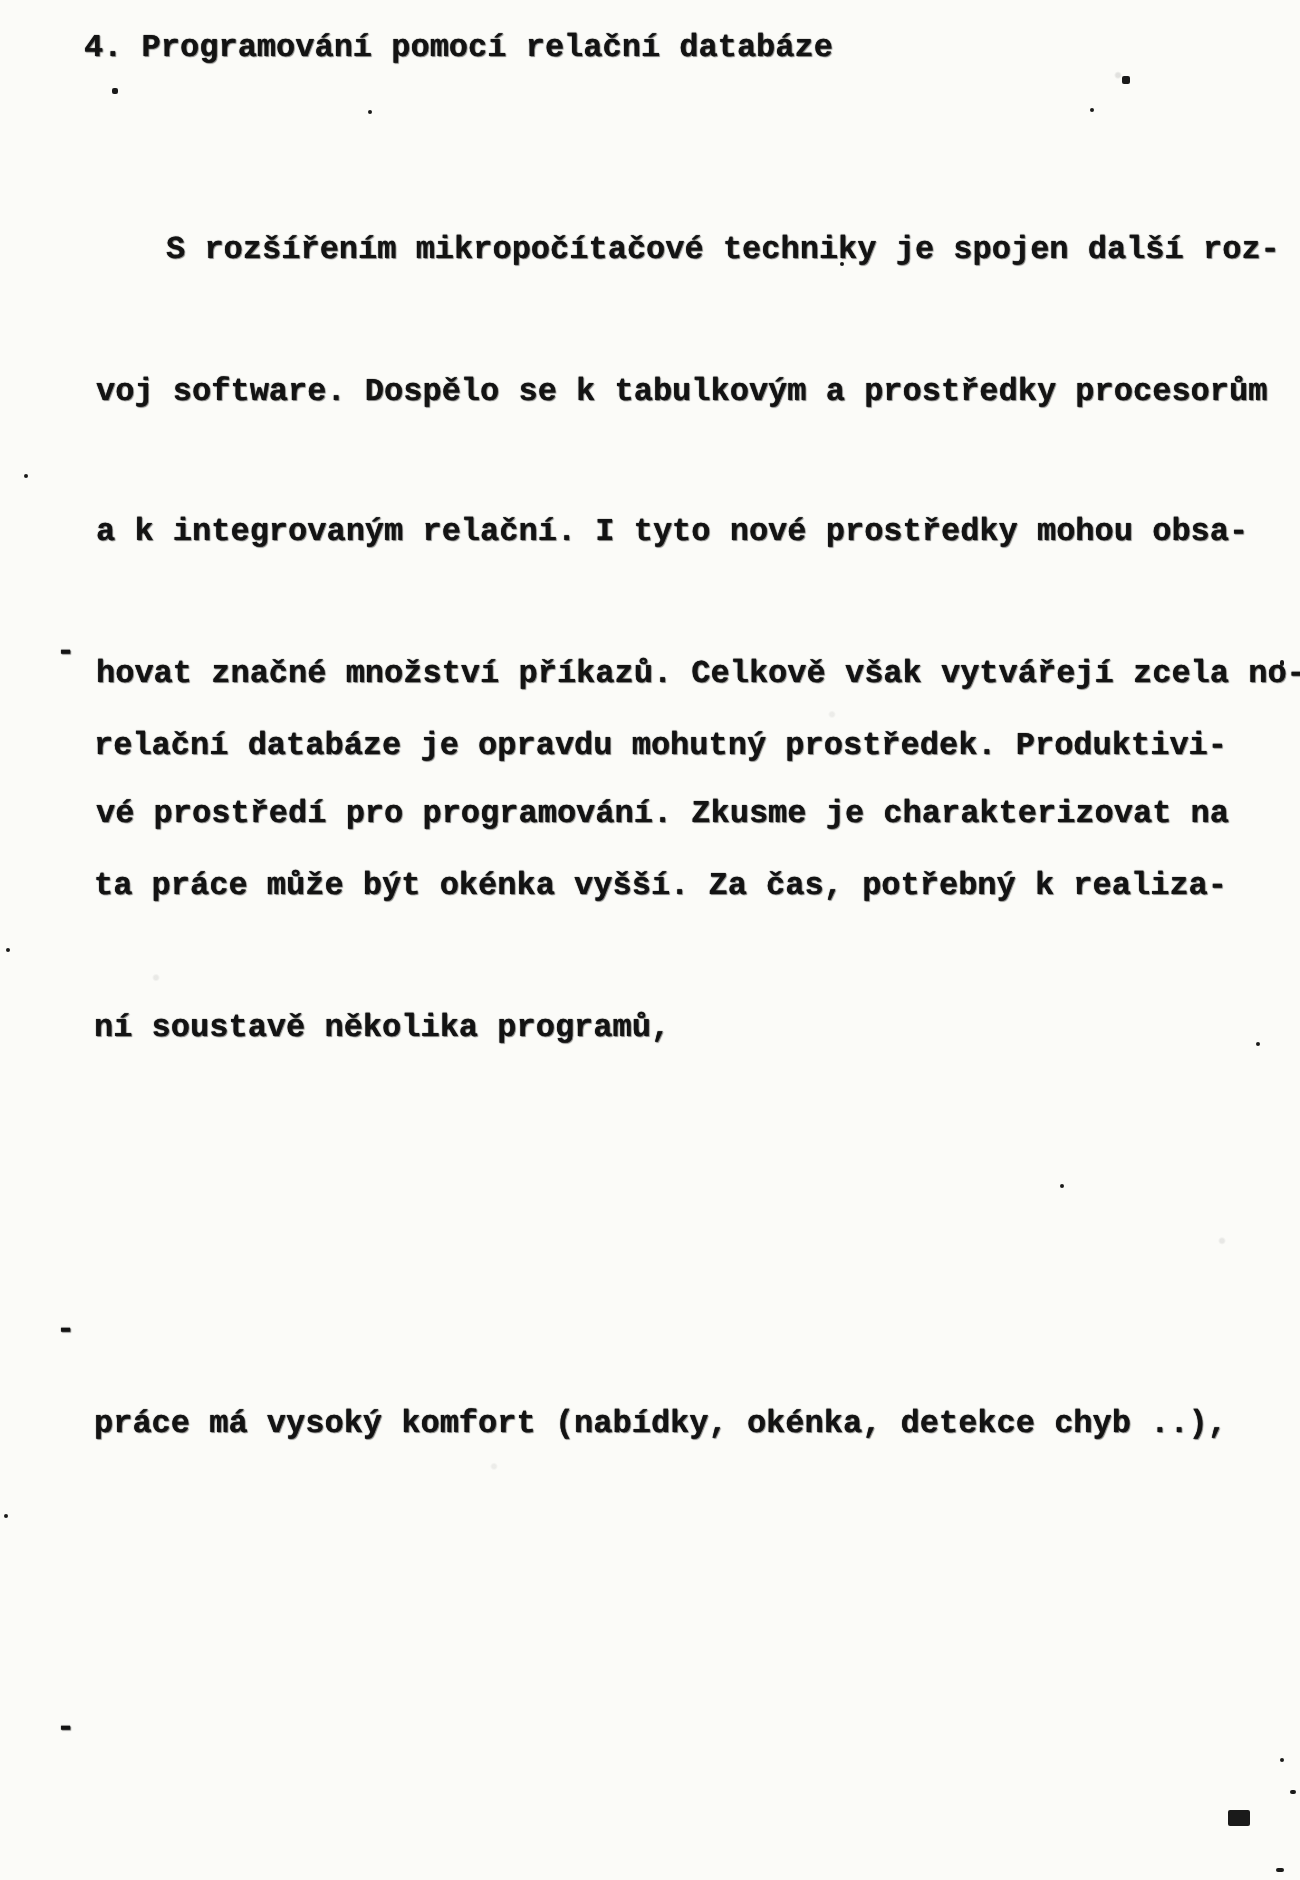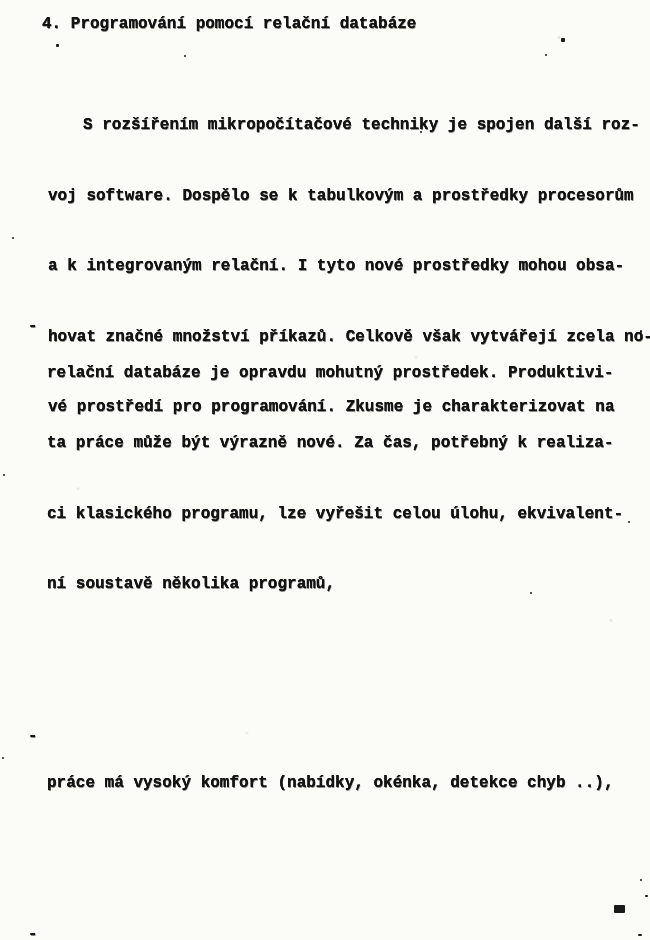--- a/index.html
+++ b/index.html
@@ -42,22 +42,21 @@
   <div>hovat značné množství příkazů. Celkově však vytvářejí zcela no-</div>
   <div>vé prostředí pro programování. Zkusme je charakterizovat na</div>
 </div>
 
 <div class="blist txt">
 
   <div class="bullet">
     <span class="dash">-</span>
     <div class="lines">
       <div>relační databáze je opravdu mohutný prostředek. Produktivi-</div>
-      <div>ta práce může být výrazně nové. Za čas, potřebný k realiza-</div>
-      <div>ci klasického programu, lze vyřešit celou úlohu, ekvivalent-</div>
+      <div>ta práce může být okénka vyšší. Za čas, potřebný k realiza-</div>
       <div>ní soustavě několika programů,</div>
     </div>
   </div>
 
   <div class="bullet">
     <span class="dash">-</span>
     <div class="lines">
       <div>práce má vysoký komfort (nabídky, okénka, detekce chyb ..),</div>
     </div>
   </div>

